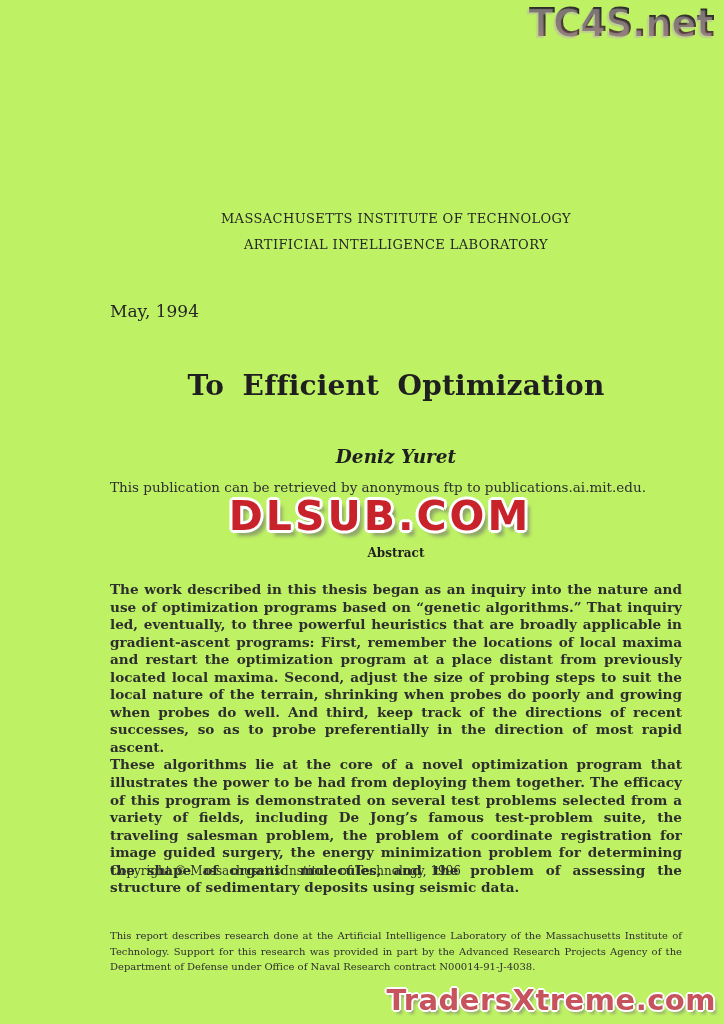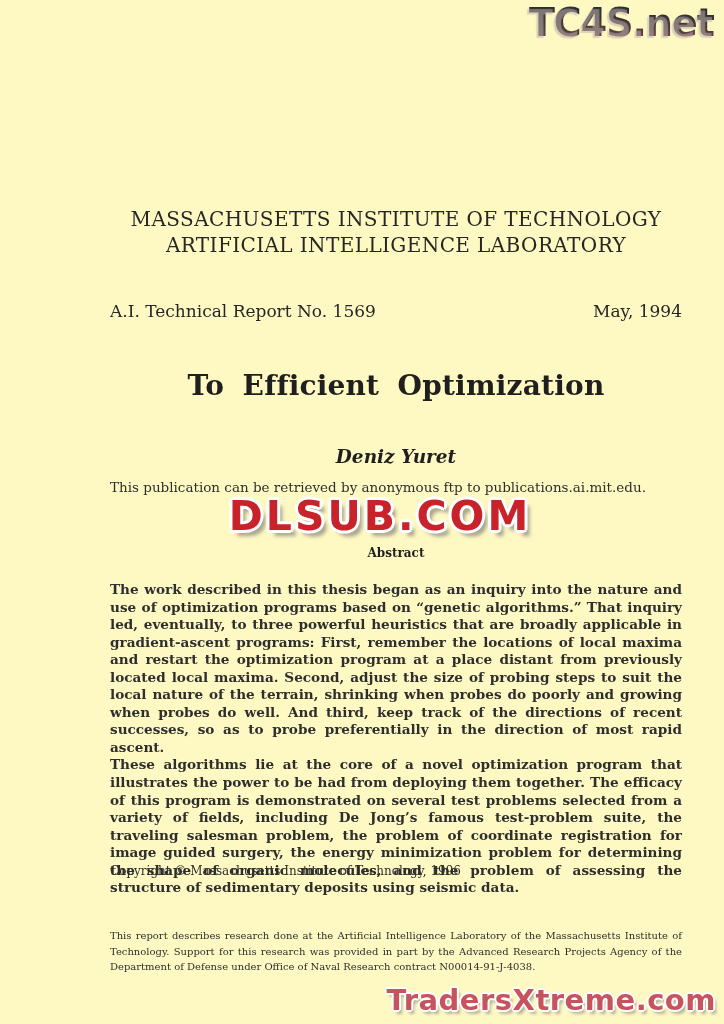--- a/index.html
+++ b/index.html
@@ -1,21 +1,21 @@
 <!DOCTYPE html>
 <html><head>
 <meta charset="utf-8">
 <style>
   * { margin: 0; padding: 0; box-sizing: border-box; }
   html, body { background: #ffffff; }
   .page {
     position: relative;
     width: 724px;
     height: 1024px;
-    background: #fef9c3;
+    background: #bef264;
     overflow: hidden;
     font-family: "DejaVu Serif", "Liberation Serif", serif;
     color: #2b2b2b;
   }
 
   
   .wm-top {
     position: absolute;
     top: 1px;
     right: 10px;
@@ -61,21 +61,21 @@
       -1px -1px 0 #ffffff, 1px 1px 0 #ffffff, -1px 1px 0 #ffffff, 1px -1px 0 #ffffff,
       3px 4px 3px rgba(120,120,120,0.55);
   }
 
   
   .col { position: absolute; left: 110px; width: 572px; }
 
   .institution {
     top: 206px;
     text-align: center;
-    font-size: 20px;
+    font-size: 13px;
     line-height: 26px;
     letter-spacing: 0.4px;
     color: #262626;
   }
   .report-line {
     top: 301px;
     display: flex;
     justify-content: space-between;
     font-size: 17px;
     color: #262626;
@@ -139,21 +139,20 @@
 <div class="page">
 
   <div class="wm-top">TC4S.net</div>
 
   <div class="col institution">
     <div>MASSACHUSETTS INSTITUTE OF TECHNOLOGY</div>
     <div>ARTIFICIAL INTELLIGENCE LABORATORY</div>
   </div>
 
   <div class="col report-line">
-    <span>A.I. Technical Report No. 1569</span>
     <span>May, 1994</span>
   </div>
 
   <div class="col doc-title">
     <div>To Efficient Optimization</div>
   </div>
 
   <div class="col author">Deniz Yuret</div>
 
   <div class="col ftp-line">This publication can be retrieved by anonymous ftp to publications.ai.mit.edu.</div>

